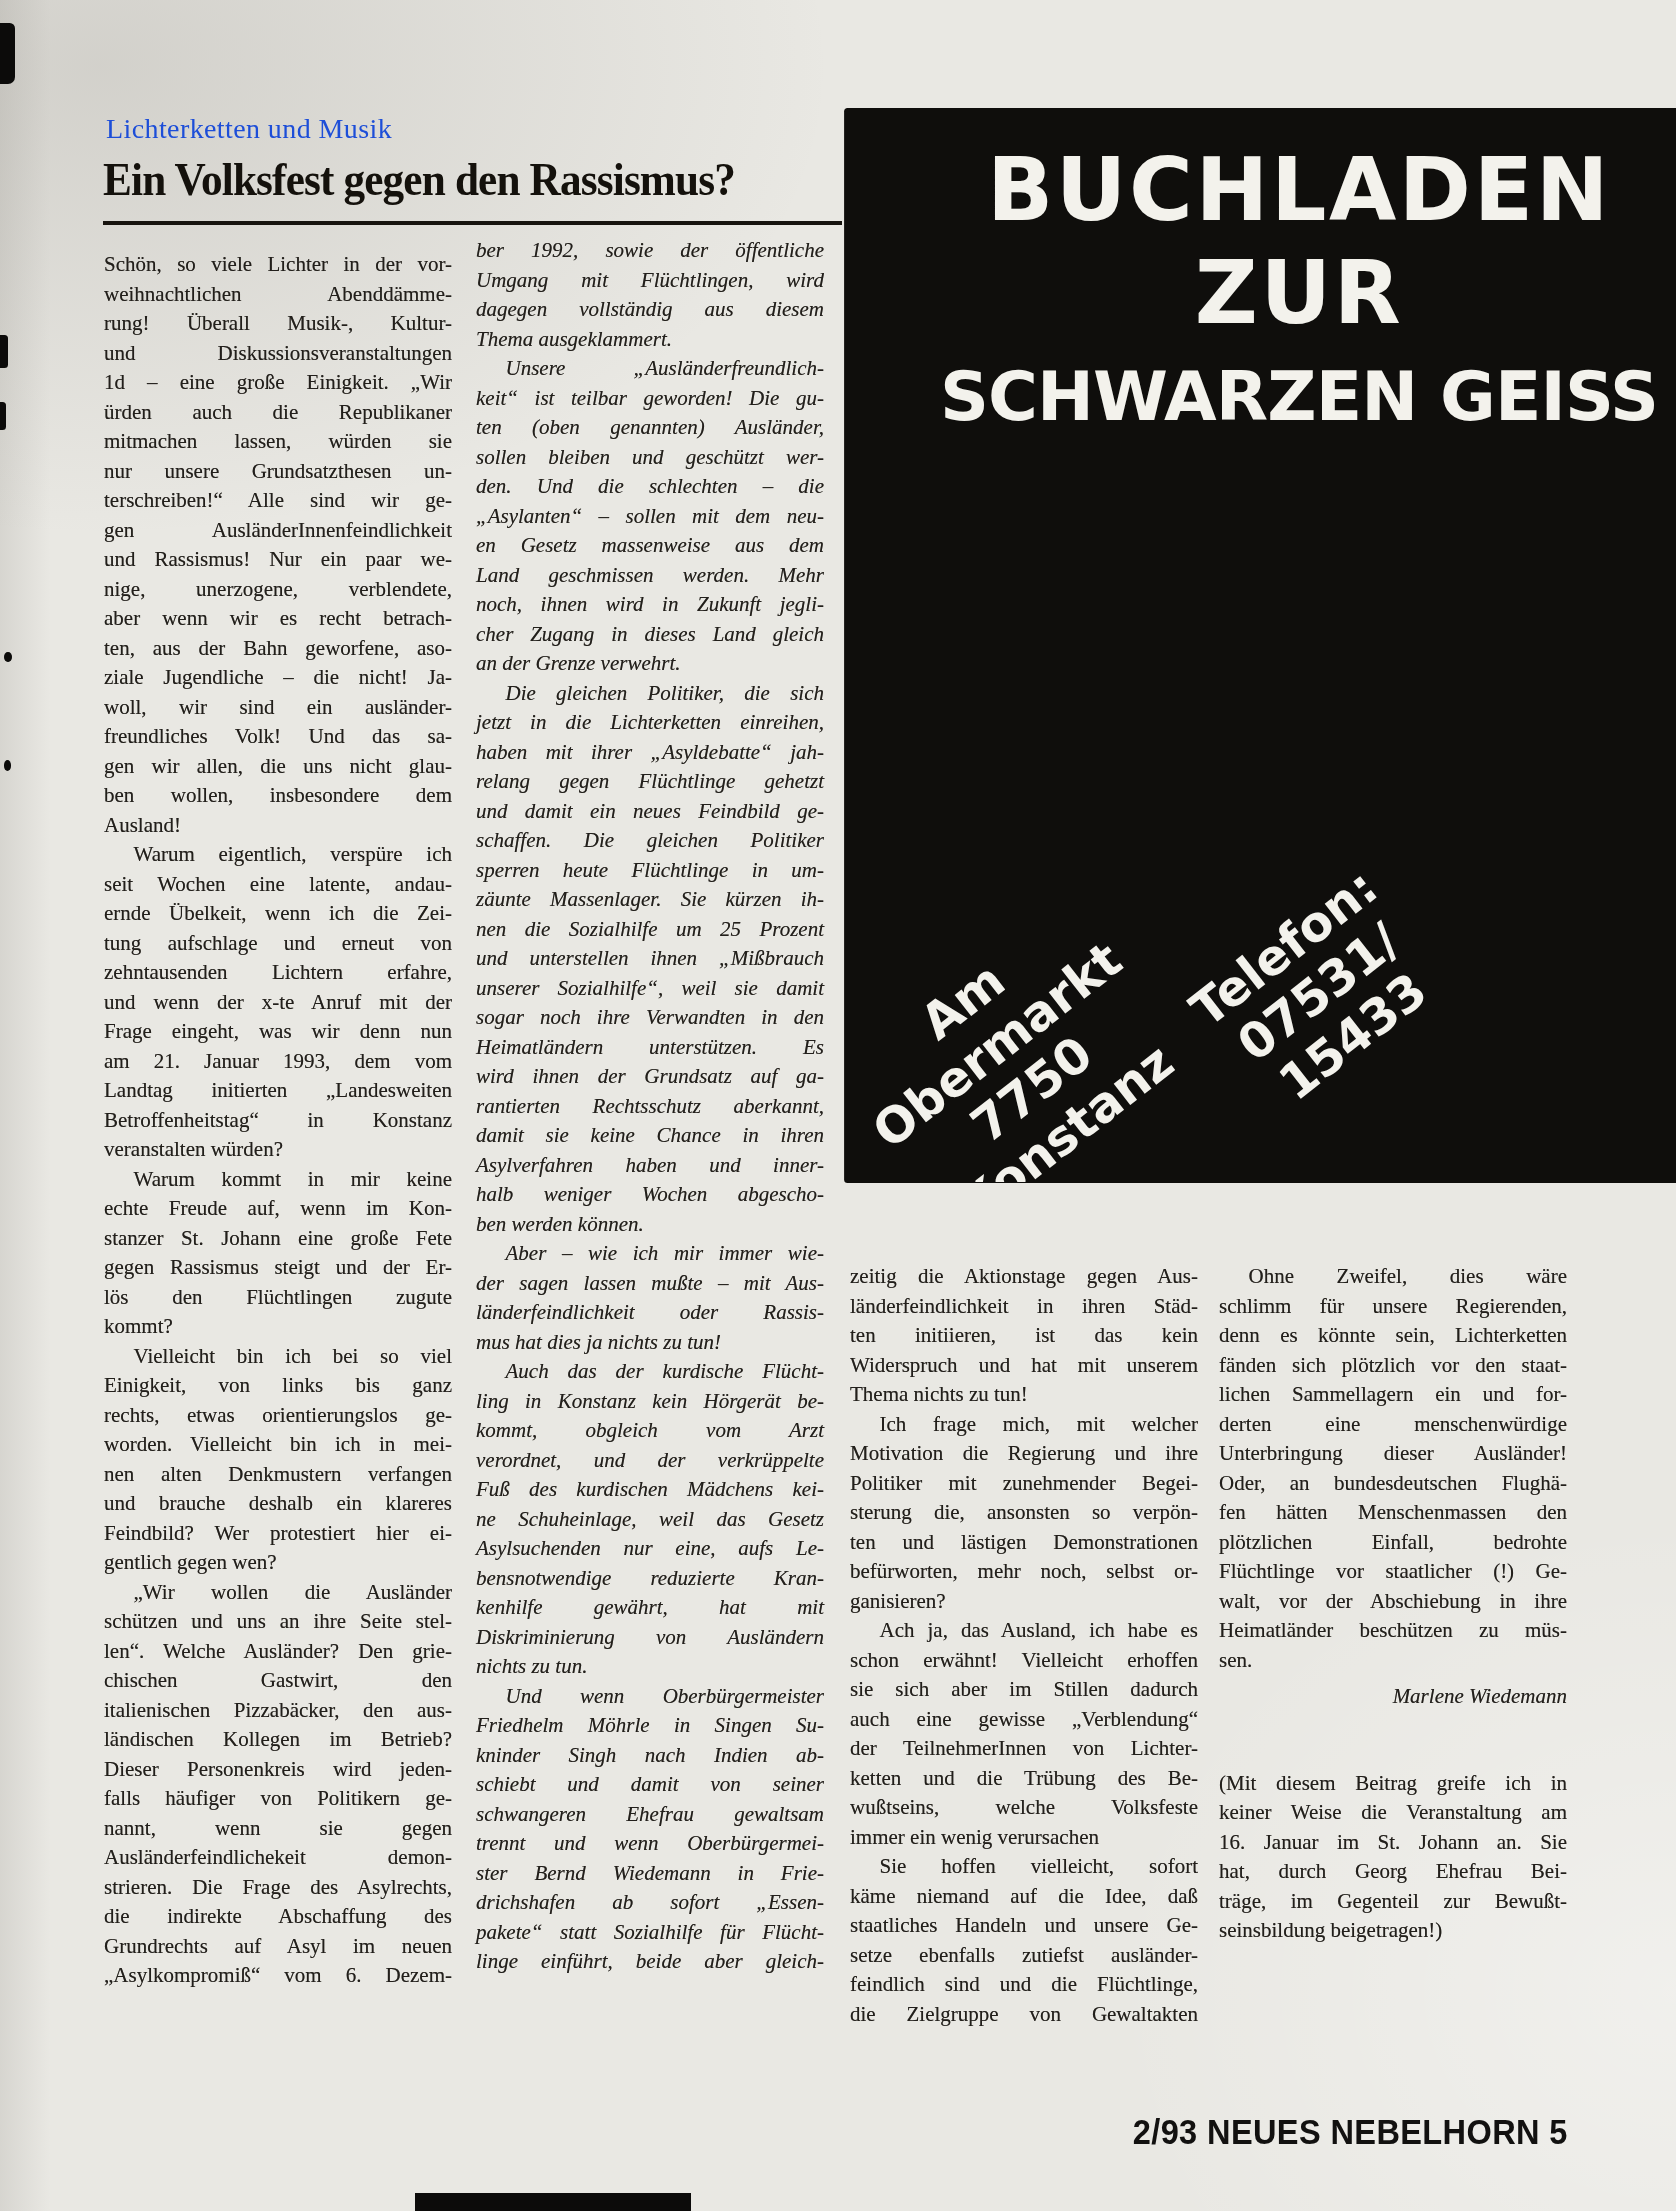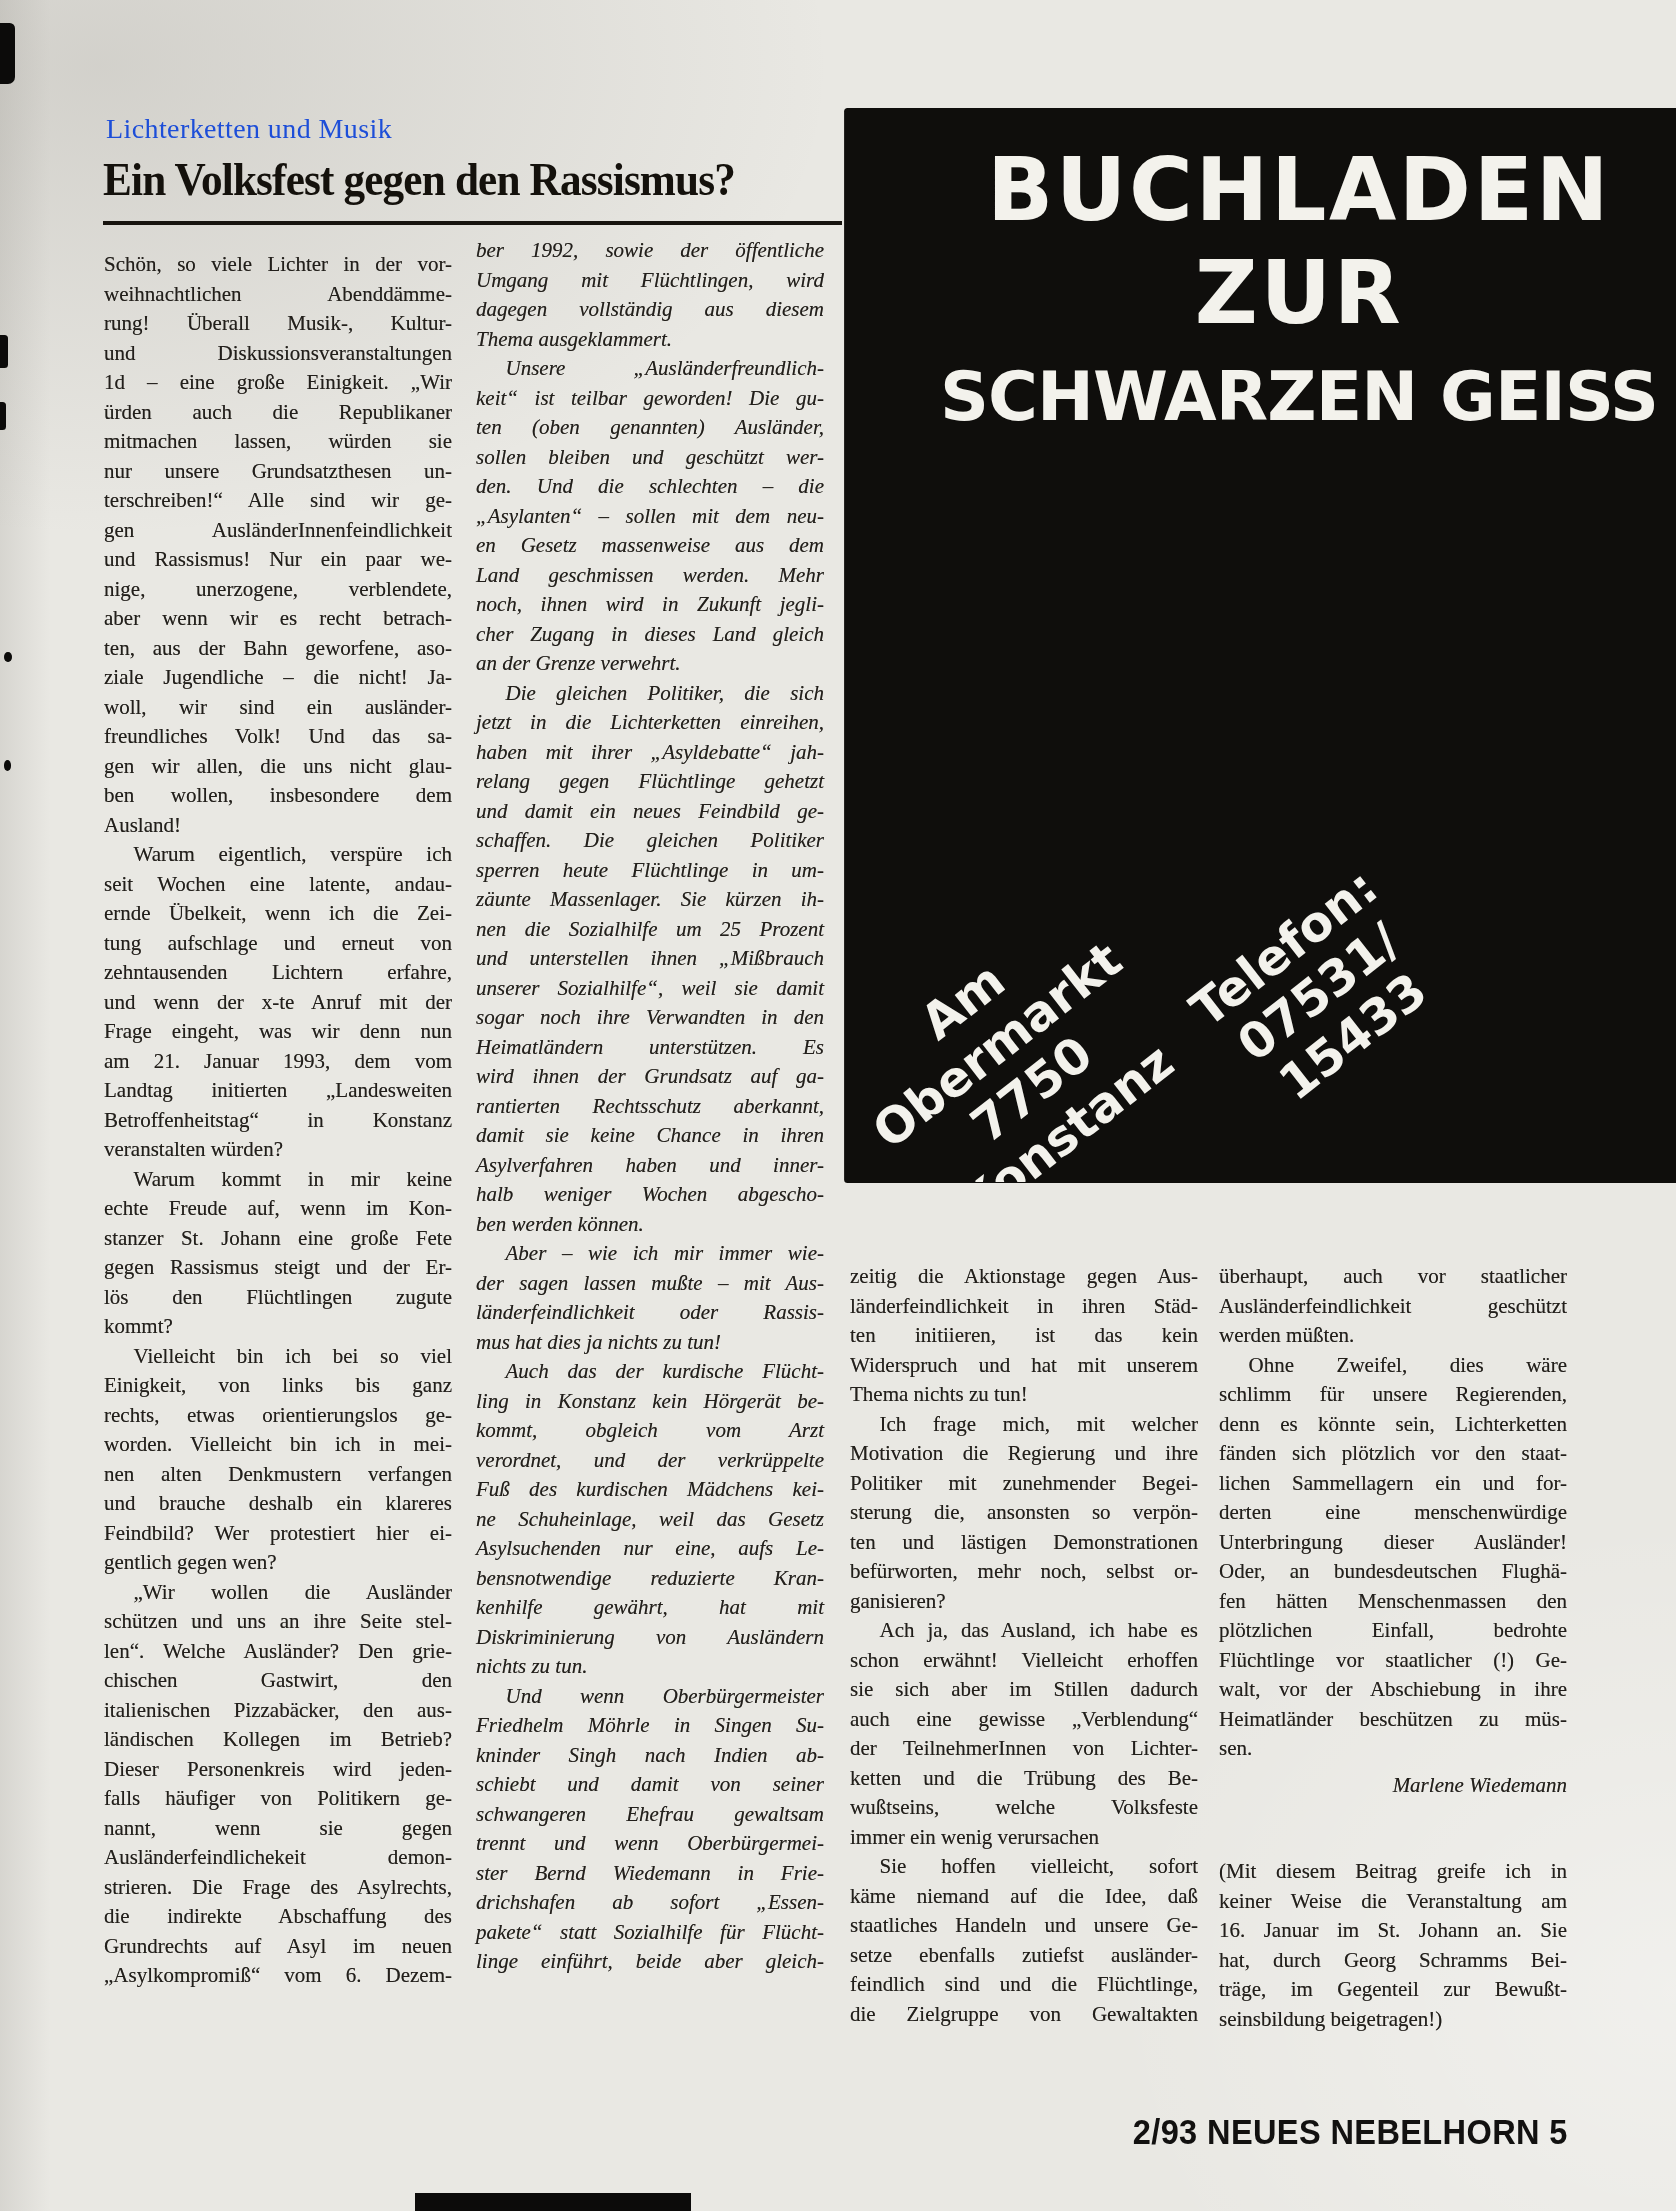--- a/index.html
+++ b/index.html
@@ -257,25 +257,20 @@
     <div class="para indent">
       <div class="tl first">Sie hoffen vielleicht, sofort</div>
       <div class="tl">käme niemand auf die Idee, daß</div>
       <div class="tl">staatliches Handeln und unsere Ge-</div>
       <div class="tl">setze ebenfalls zutiefst ausländer-</div>
       <div class="tl">feindlich sind und die Flüchtlinge,</div>
       <div class="tl">die Zielgruppe von Gewaltakten</div>
     </div>
   </div>
 <div class="col" id="col4">
-    <div class="para">
-      <div class="tl first">überhaupt, auch vor staatlicher</div>
-      <div class="tl">Ausländerfeindlichkeit geschützt</div>
-      <div class="tl last">werden müßten.</div>
-    </div>
     <div class="para indent">
       <div class="tl first">Ohne Zweifel, dies wäre</div>
       <div class="tl">schlimm für unsere Regierenden,</div>
       <div class="tl">denn es könnte sein, Lichterketten</div>
       <div class="tl">fänden sich plötzlich vor den staat-</div>
       <div class="tl">lichen Sammellagern ein und for-</div>
       <div class="tl">derten eine menschenwürdige</div>
       <div class="tl">Unterbringung dieser Ausländer!</div>
       <div class="tl">Oder, an bundesdeutschen Flughä-</div>
       <div class="tl">fen hätten Menschenmassen den</div>
@@ -285,21 +280,21 @@
       <div class="tl">Heimatländer beschützen zu müs-</div>
       <div class="tl last">sen.</div>
     </div>
     <div class="para byline">
       <div class="tl first last">Marlene Wiedemann</div>
     </div>
     <div class="para gap-before">
       <div class="tl first">(Mit diesem Beitrag greife ich in</div>
       <div class="tl">keiner Weise die Veranstaltung am</div>
       <div class="tl">16. Januar im St. Johann an. Sie</div>
-      <div class="tl">hat, durch Georg Schramms Bei-</div>
+      <div class="tl">hat, durch Georg Ehefrau Bei-</div>
       <div class="tl">träge, im Gegenteil zur Bewußt-</div>
       <div class="tl last">seinsbildung beigetragen!)</div>
     </div>
   </div>
 
 <div id="ad">
   <div class="ad-big" id="ad-l1">BUCHLADEN</div>
   <div class="ad-big" id="ad-l2">ZUR</div>
   <div class="ad-big" id="ad-l3">SCHWARZEN GEISS</div>
   <div class="ad-diag" id="ad-address">

